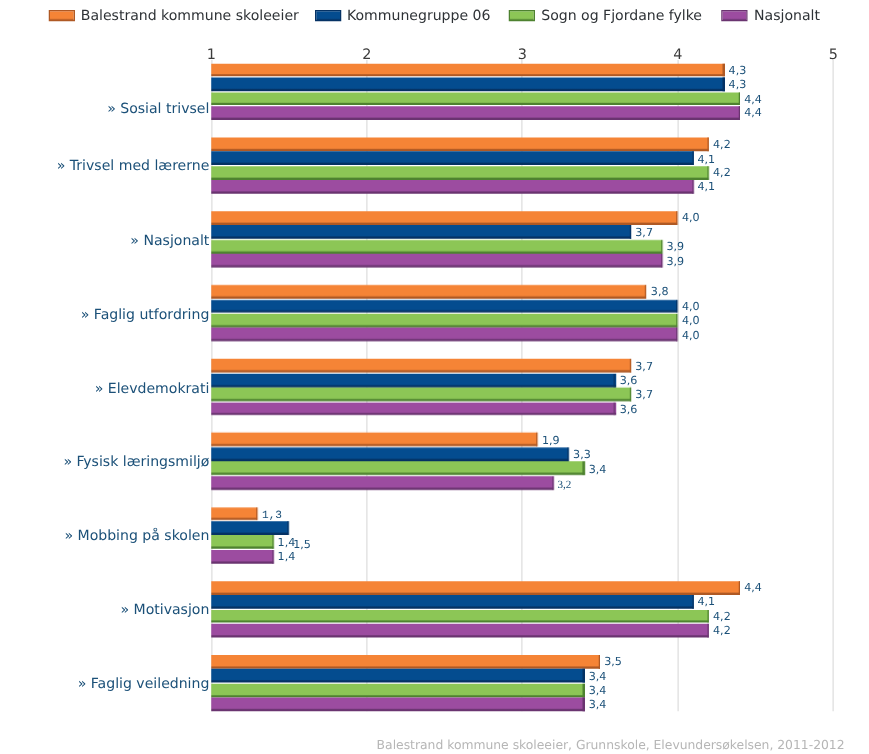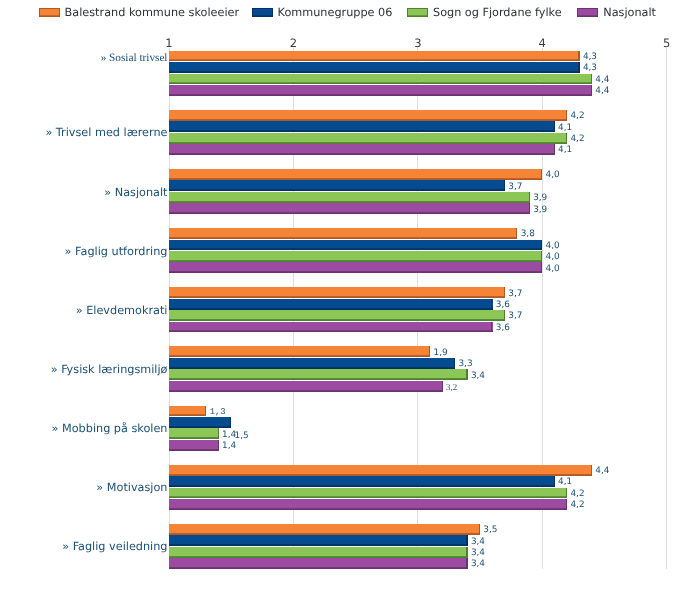--- a/index.html
+++ b/index.html
@@ -57,21 +57,21 @@
     <div class="gridline" id="gl0" style="left: 168.5px;"></div>
     <div class="gridline" id="gl1" style="left: 292.925px;"></div>
     <div class="gridline" id="gl2" style="left: 417.35px;"></div>
     <div class="gridline" id="gl3" style="left: 541.775px;"></div>
     <div class="gridline" id="gl4" style="left: 666.2px;"></div>
     <div class="tick" id="tk0" style="left: 149px;">1</div>
     <div class="tick" id="tk1" style="left: 273.425px;">2</div>
     <div class="tick" id="tk2" style="left: 397.85px;">3</div>
     <div class="tick" id="tk3" style="left: 522.275px;">4</div>
     <div class="tick" id="tk4" style="left: 646.7px;">5</div>
-  <div class="cat" style="top: 52px; font-family: Liberation Serif, serif;">» Sosial trivsel</div>
+  <div class="cat" style="top: 81px;">» Sosial trivsel</div>
       <div class="bar" style="width: 410.602px; top: 50.6px; background: linear-gradient(rgb(245, 132, 54) 0%, rgb(245, 132, 54) 78%, rgb(175, 89, 36) 88%, rgb(175, 89, 36) 100%);"></div>
       <div class="barcap" style="left: 578.402px; top: 50.6px; background: rgb(175, 89, 36);"></div>
       <div class="val" style="left: 582.902px; top: 51.9px;">4,3</div>
       <div class="bar" style="width: 410.602px; top: 62.05px; background: linear-gradient(rgb(4, 76, 143) 0%, rgb(4, 76, 143) 78%, rgb(5, 50, 100) 88%, rgb(5, 50, 100) 100%);"></div>
       <div class="barcap" style="left: 578.402px; top: 62.05px; background: rgb(5, 50, 100);"></div>
       <div class="val" style="left: 582.902px; top: 63.35px;">4,3</div>
       <div class="bar" style="width: 423.045px; top: 73.5px; background: linear-gradient(rgb(140, 198, 86) 0%, rgb(140, 198, 86) 78%, rgb(78, 130, 48) 88%, rgb(78, 130, 48) 100%);"></div>
       <div class="barcap" style="left: 590.845px; top: 73.5px; background: rgb(78, 130, 48);"></div>
       <div class="val" style="left: 595.345px; top: 74.8px;">4,4</div>
       <div class="bar" style="width: 423.045px; top: 84.95px; background: linear-gradient(rgb(156, 76, 160) 0%, rgb(156, 76, 160) 78%, rgb(106, 52, 112) 88%, rgb(106, 52, 112) 100%);"></div>
@@ -176,13 +176,14 @@
       <div class="barcap" style="left: 466.42px; top: 535.25px; background: rgb(5, 50, 100);"></div>
       <div class="val" style="left: 470.92px; top: 536.55px;">3,4</div>
       <div class="bar" style="width: 298.62px; top: 546.7px; background: linear-gradient(rgb(140, 198, 86) 0%, rgb(140, 198, 86) 78%, rgb(78, 130, 48) 88%, rgb(78, 130, 48) 100%);"></div>
       <div class="barcap" style="left: 466.42px; top: 546.7px; background: rgb(78, 130, 48);"></div>
       <div class="val" style="left: 470.92px; top: 548px;">3,4</div>
       <div class="bar" style="width: 298.62px; top: 558.15px; background: linear-gradient(rgb(156, 76, 160) 0%, rgb(156, 76, 160) 78%, rgb(106, 52, 112) 88%, rgb(106, 52, 112) 100%);"></div>
       <div class="barcap" style="left: 466.42px; top: 558.15px; background: rgb(106, 52, 112);"></div>
       <div class="val" style="left: 470.92px; top: 559.45px;">3,4</div>
     </div>
 
+  <div class="footer">Balestrand kommune skoleeier, Grunnskole, Elevundersøkelsen, 2011-2012</div>
 </div>
 
 </body></html>

